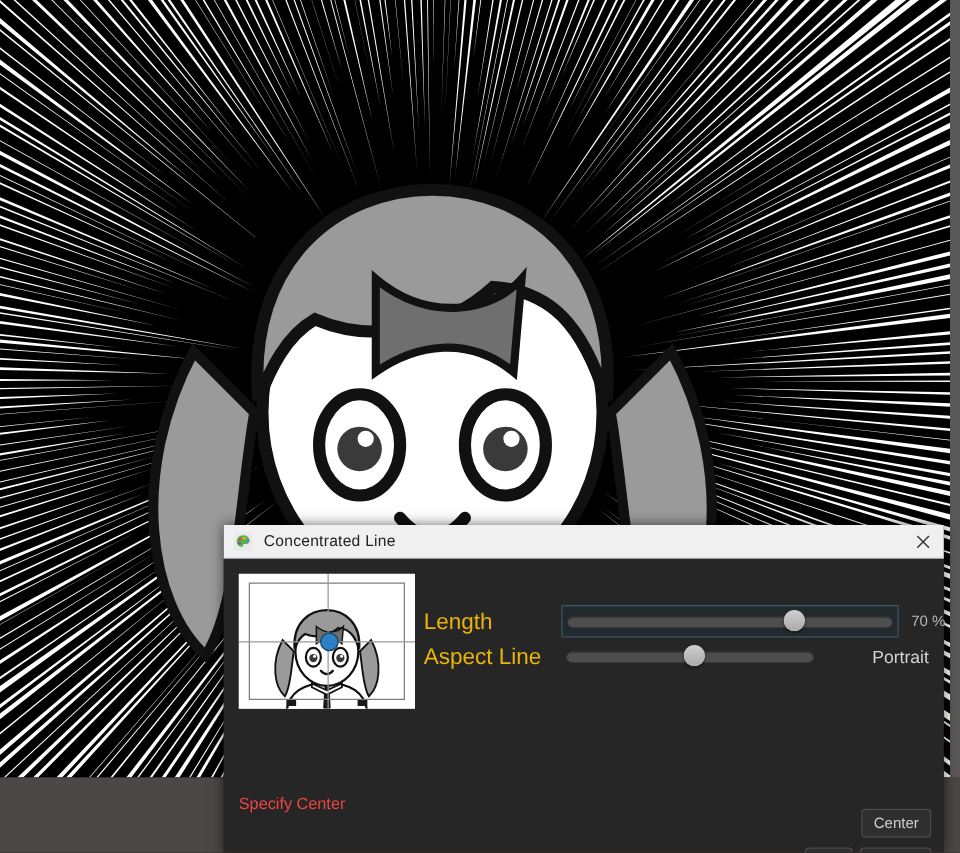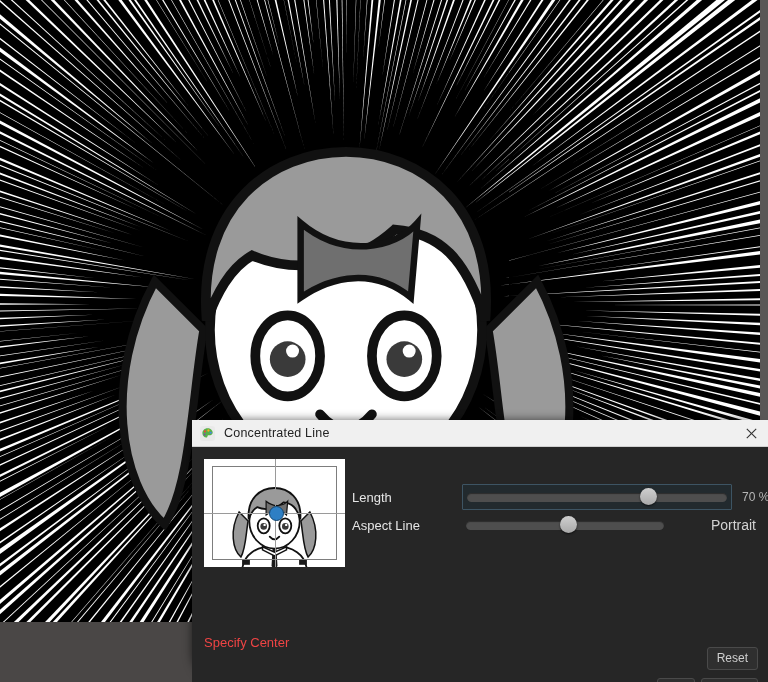--- a/index.html
+++ b/index.html
@@ -7,22 +7,22 @@
        font-family:"Liberation Sans","DejaVu Sans",sans-serif;}
 
   
   #canvas-area{position:absolute;left:0;top:0;width:768px;height:682px;background:#4a4746;}
   #artwork{position:absolute;left:0;top:0;width:760px;height:622px;background:#000;overflow:hidden;}
   #artwork svg{display:block;width:760px;height:622px;}
   #canvas-right-margin{position:absolute;left:760px;top:0;width:8px;height:622px;background:#5a5756;}
   #canvas-bottom-margin{position:absolute;left:0;top:622px;width:768px;height:60px;background:#4a4746;}
 
   
-  #dialog{position:absolute;left:192px;top:420px;width:576px;height:262px;
-          background:#262626;box-shadow:0 0 10px rgba(0,0,0,.6);border-radius:30px;}
+  #dialog{position:absolute;left:179px;top:420px;width:576px;height:262px;
+          background:#262626;box-shadow:0 0 10px rgba(0,0,0,.6);}
   #titlebar{height:27px;background:#f0f0f0;display:flex;align-items:center;
             padding:0 0 0 8px;box-sizing:border-box;border-bottom:1px solid #d0d0d0;}
   #app-icon{width:15px;height:15px;flex:0 0 auto;margin-right:9px;position:relative;}
   #title-text{font-size:12.5px;color:#222;letter-spacing:.2px;flex:1 1 auto;}
   #close-btn{width:34px;height:27px;display:flex;align-items:center;justify-content:center;
              cursor:pointer;}
   #close-btn svg{display:block;}
 
   #dialog-body{position:relative;height:235px;background:#262626;}
 
@@ -37,21 +37,21 @@
   #preview .center-dot{position:absolute;left:50%;top:50%;width:13px;height:13px;
            margin-left:-6px;margin-top:-7px;border-radius:50%;background:#2e7fc4;
            border:1px solid #11456f;}
   #preview-char{position:absolute;left:0;top:0;width:141px;height:108px;}
 
   #specify-center{position:absolute;left:12px;top:188px;font-size:13px;color:#ef4444;}
 
   
   #rows{position:absolute;left:160px;top:36px;width:404px;}
   .row{height:28px;display:flex;align-items:center;position:relative;}
-  .row .lbl{width:110px;flex:0 0 auto;font-size:13px;color:#e5e5e5;}
+  .row .lbl{width:110px;flex:0 0 auto;font-size:18px;color:#eab308;}
   .slidercell{flex:1 1 auto;position:relative;height:26px;display:flex;align-items:center;
               padding:0 4px;box-sizing:border-box;}
   .row.focused .slidercell{border:1px solid #3d5463;border-radius:1px;background:#222a2e;}
   .track-outer{position:relative;height:26px;display:flex;align-items:center;}
   .track{height:9px;border-radius:5px;background:#4e4e4e;position:relative;
          box-shadow:inset 0 1px 1px rgba(0,0,0,.45);cursor:pointer;}
   .track.full{width:260px;}
   .track.short{width:198px;}
   .knob{position:absolute;top:50%;width:17px;height:17px;margin-top:-9px;margin-left:-9px;
         border-radius:50%;background:#bdbdbd;
@@ -504,21 +504,21 @@
               <div class="track short">
                 <div class="knob" style="left: 52%;"></div>
               </div>
             </div>
           </div>
           <div class="modecell">Portrait</div>
         </div>
       </div>
 
     <div id="btnrow-1">
-      <button class="btn" id="btn-reset">Reset</button>
+      <button class="btn" id="btn-reset">Center</button>
     </div>
 
     <div id="btnrow-2">
       <button class="btn" id="btn-ok">OK</button>
       <button class="btn" id="btn-cancel">Cencel</button>
     </div>
 
   </div>
 </div>
 

